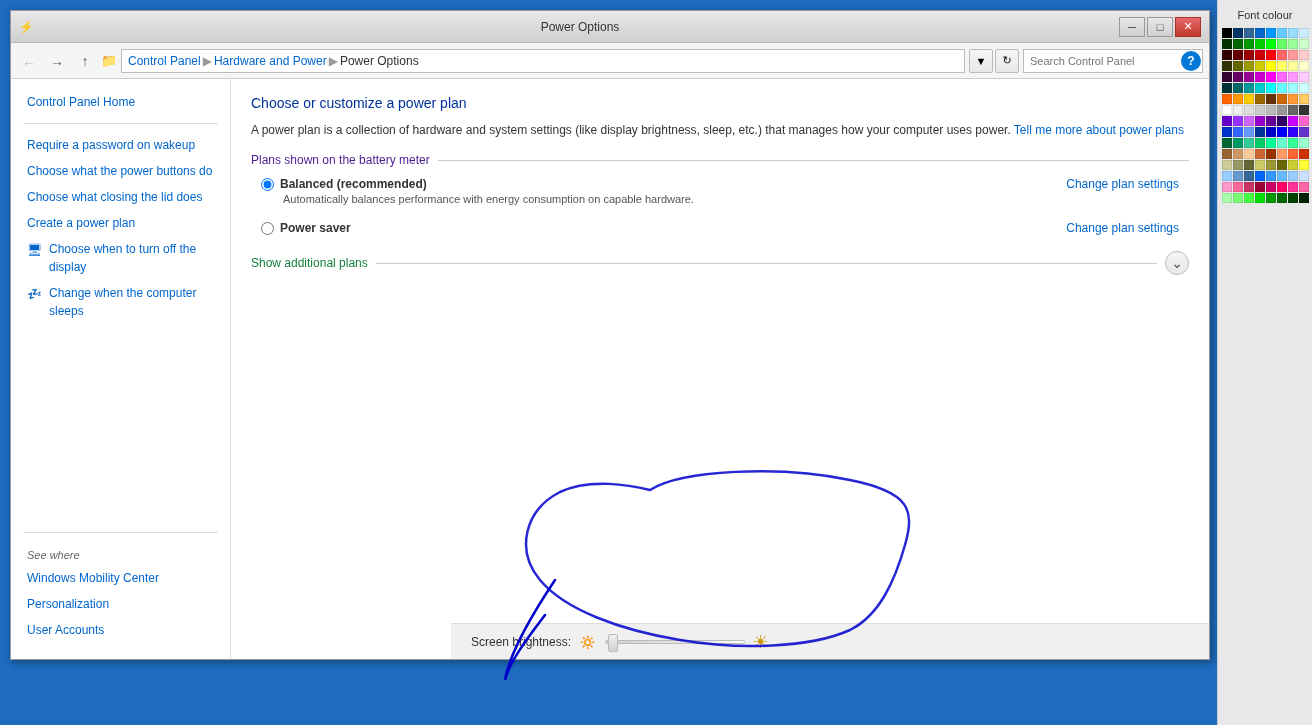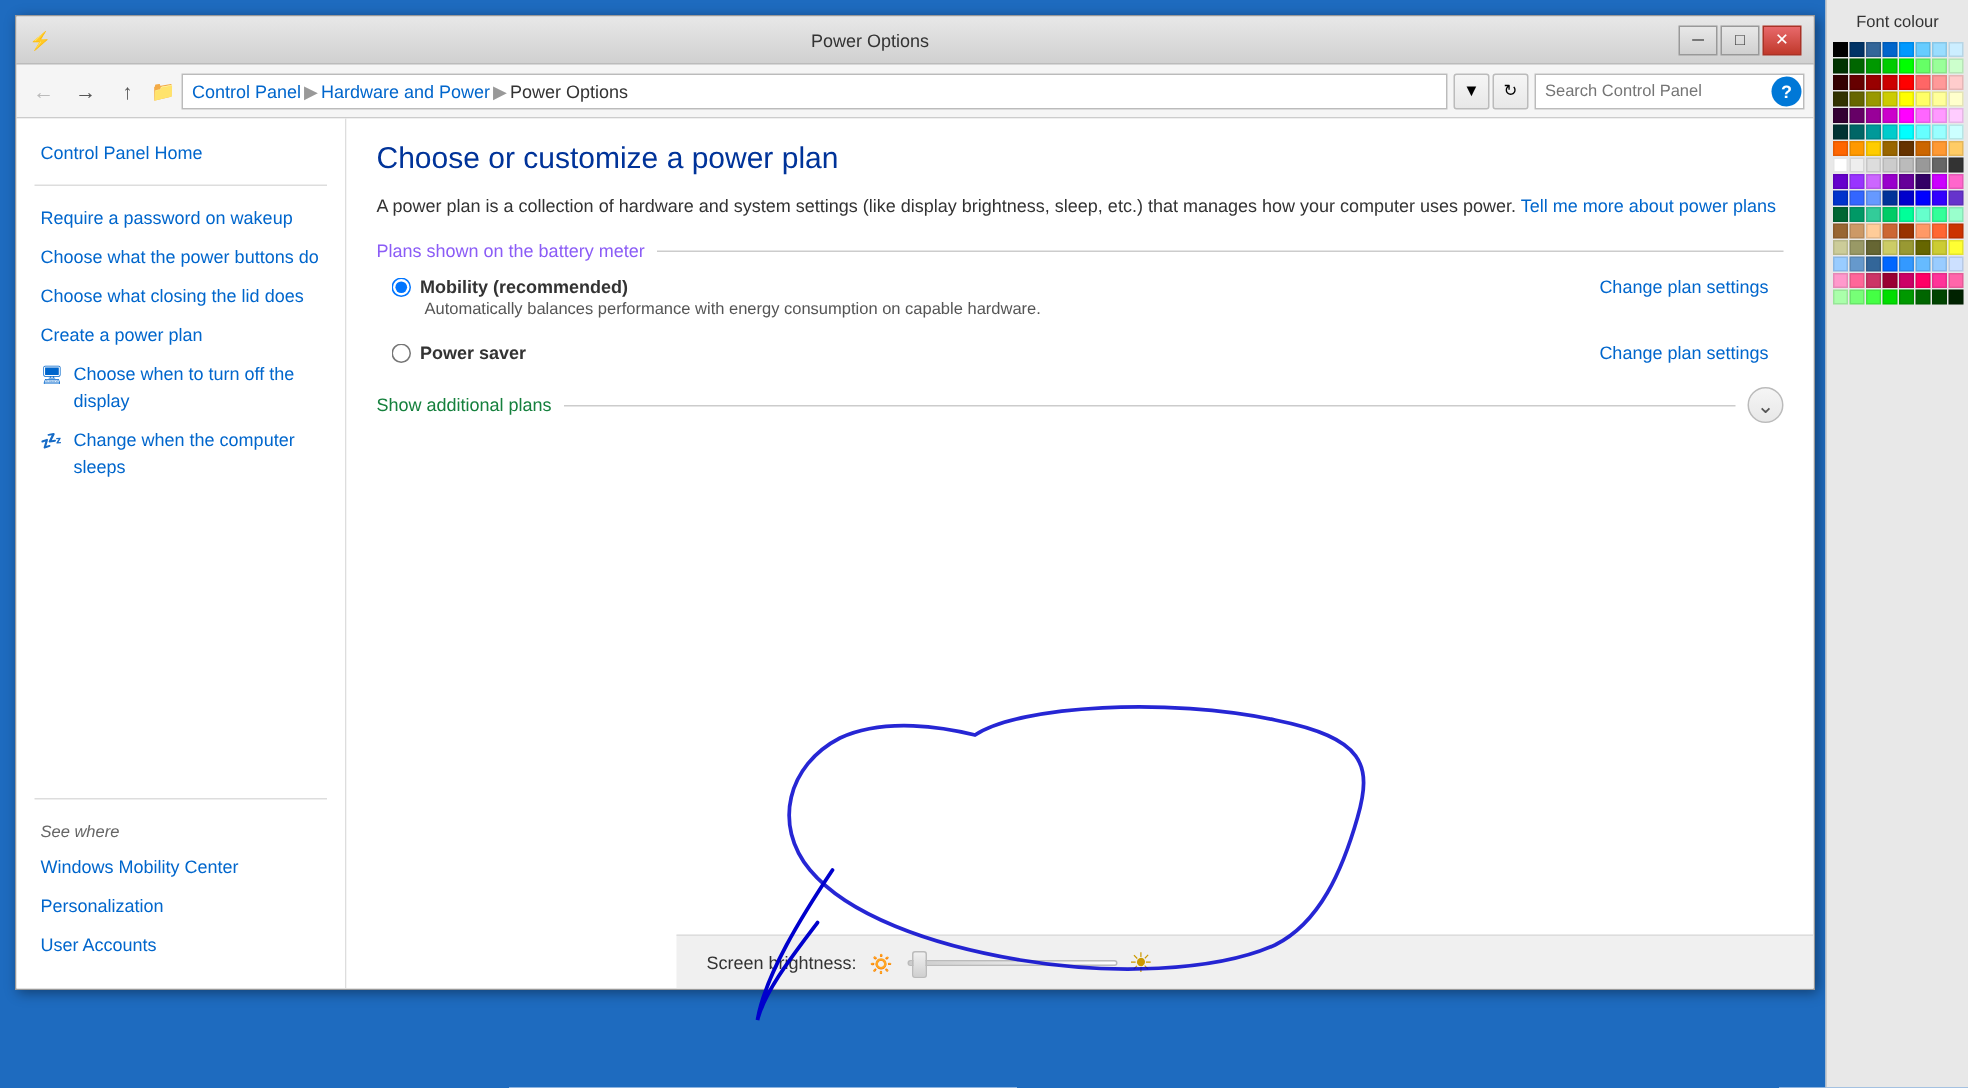--- a/index.html
+++ b/index.html
@@ -216,21 +216,21 @@
     
     .content {
       flex: 1;
       background: white;
       padding: 16px 20px;
       overflow-y: auto;
       position: relative;
     }
 
     .page-title {
-      font-size: 20px;
+      font-size: 14px;
       font-weight: 300;
       color: #003399;
       margin-bottom: 10px;
     }
 
     .description {
       font-size: 12px;
       color: #333;
       line-height: 1.5;
       margin-bottom: 14px;
@@ -241,21 +241,21 @@
     }
 
     .section-header {
       display: flex;
       align-items: center;
       margin-bottom: 10px;
       gap: 8px;
     }
     .section-header-text {
       font-size: 12px;
-      color: #8b5cf6;
+      color: #4c1d95;
       white-space: nowrap;
     }
     .section-line {
       flex: 1;
       height: 1px;
       background: #ccc;
     }
 
     .plan-container {
       padding: 0 10px;
@@ -489,21 +489,21 @@
         <span class="section-header-text">Plans shown on the battery meter</span>
         <div class="section-line"></div>
       </div>
 
       <div class="plan-container">
 
         <div class="plan-item">
           <div class="plan-header">
             <div class="plan-label">
               <input type="radio" name="powerplan" checked="" style="">
-              <span class="plan-name">Mobility (recommended)</span>
+              <span class="plan-name">Balanced (recommended)</span>
             </div>
             <a class="plan-link">Change plan settings</a>
           </div>
           <p class="plan-desc">Automatically balances performance with energy consumption on capable hardware.</p>
         </div>
 
         <div class="plan-item">
           <div class="plan-header">
             <div class="plan-label">
               <input type="radio" name="powerplan" style="">

